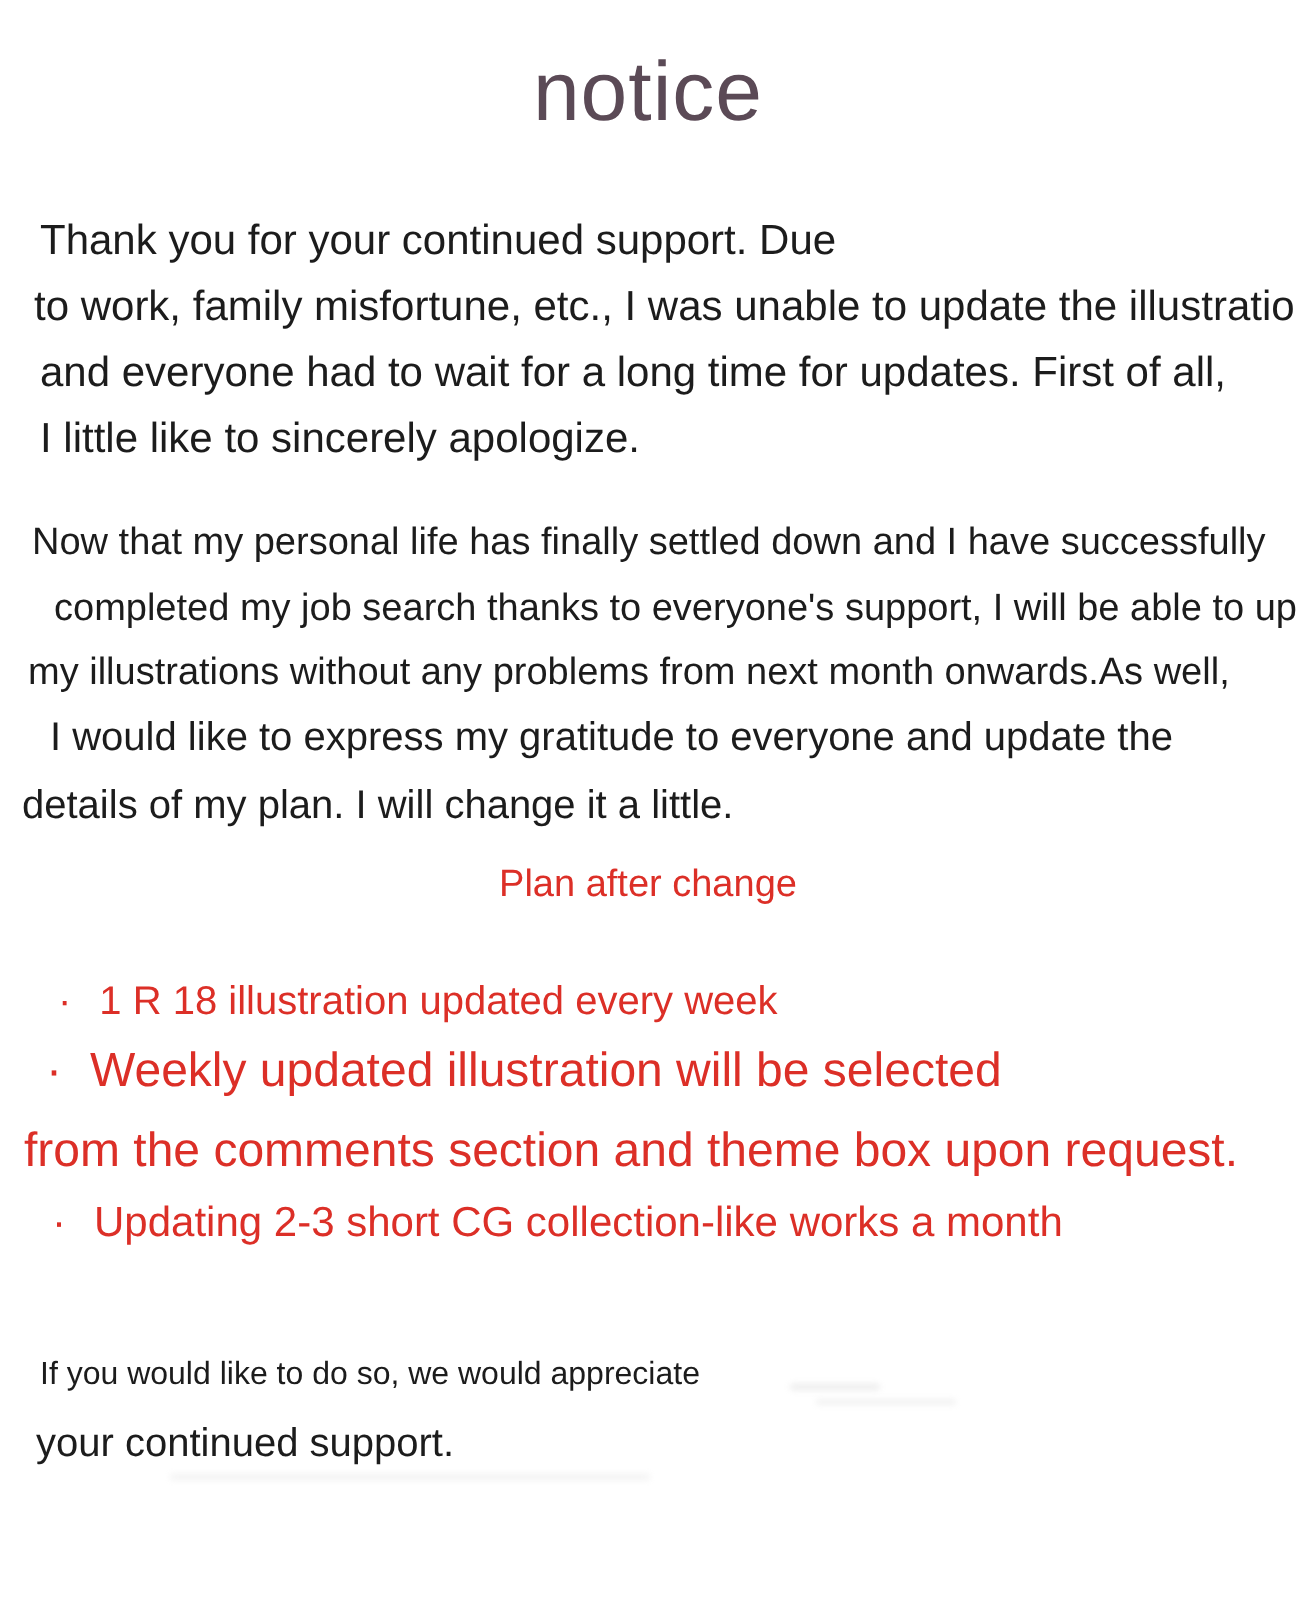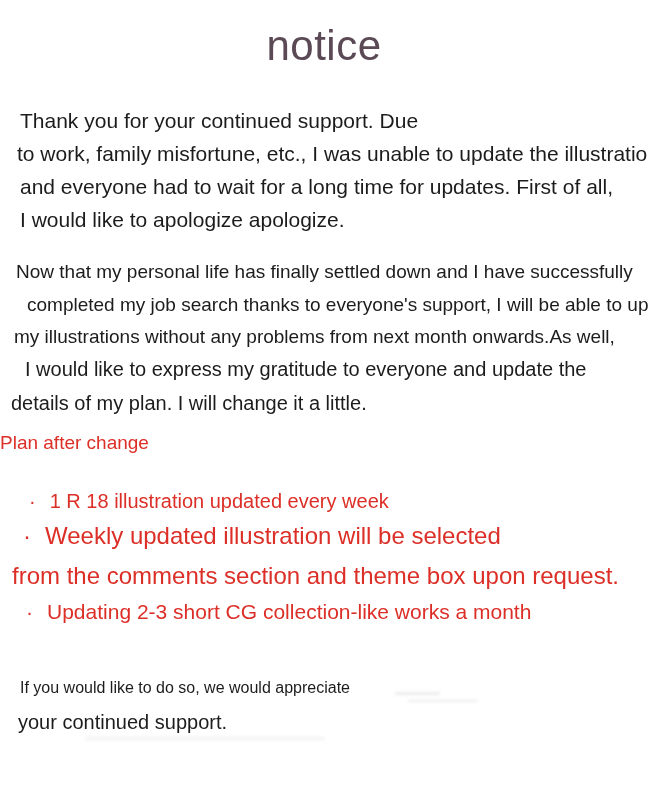--- a/index.html
+++ b/index.html
@@ -46,21 +46,21 @@
   .p2-l3 { top: 325px; left: 14px; }
   .p2-l4 { top: 357px; left: 25px; font-size: 20px; }
   .p2-l5 { top: 391px; left: 11px; font-size: 20px; }
   
   .red { color: #dc2f27; }
   .plan-heading {
     position: absolute;
     top: 432px;
     left: 0;
     width: 648px;
-    text-align: left;
+    text-align: center;
     font-size: 19px;
     color: #dc2f27;
   }
   .bullet-line { display: flex; align-items: baseline; }
   .bullet-dot { display: inline-block; margin-right: 14px; }
   .b1 { top: 489px; left: 29px; font-size: 20px; }
   .b2 { top: 521px; left: 23px; font-size: 24px; }
   .b2-cont { top: 561px; left: 12px; font-size: 24px; text-align: center; }
   .b3 { top: 599px; left: 26px; font-size: 21px; }
   
@@ -81,21 +81,21 @@
 </head>
 <body>
 
 <div class="page">
 
   <h1 class="title">notice</h1>
 
   <div class="line p1 p1-l1">Thank you for your continued support. Due</div>
   <div class="line p1 p1-l2">to work, family misfortune, etc., I was unable to update the illustrations,</div>
   <div class="line p1 p1-l3">and everyone had to wait for a long time for updates. First of all,</div>
-  <div class="line p1 p1-l4">I would like to apologize apologize.</div>
+  <div class="line p1 p1-l4">I little like to sincerely apologize.</div>
 
   <div class="line p2 p2-l1">Now that my personal life has finally settled down and I have successfully</div>
   <div class="line p2 p2-l2">completed my job search thanks to everyone's support, I will be able to update</div>
   <div class="line p2 p2-l3">my illustrations without any problems from next month onwards.As well,</div>
   <div class="line p2 p2-l4">I would like to express my gratitude to everyone and update the</div>
   <div class="line p2 p2-l5">details of my plan. I will change it a little.</div>
 
   <div class="plan-heading">Plan after change</div>
 
   <div class="line red bullet-line b1">

